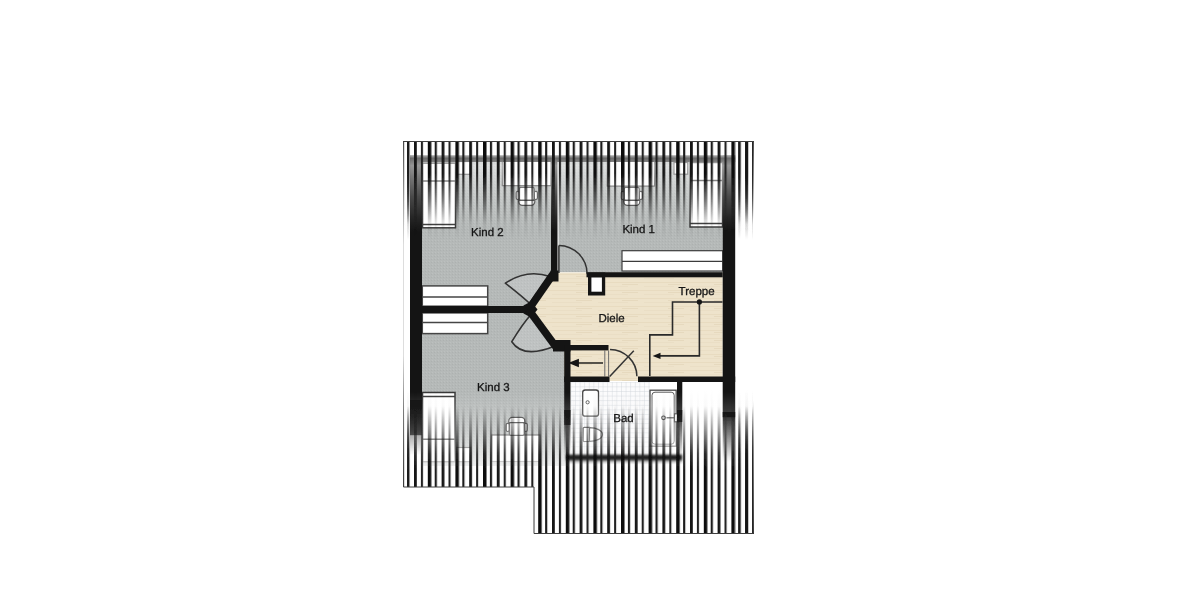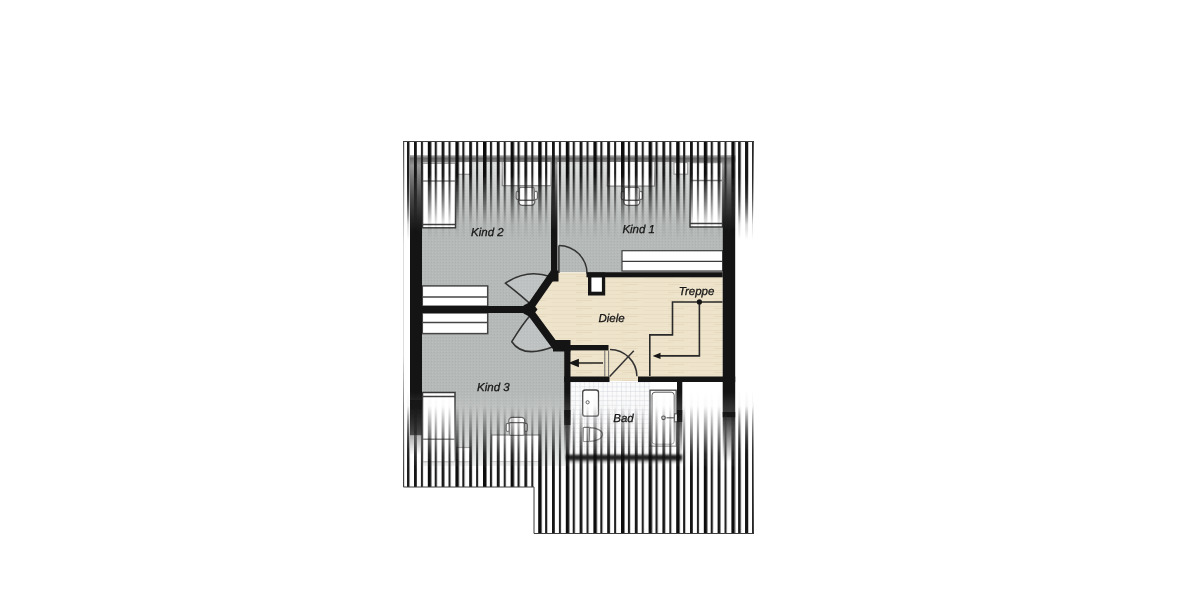--- a/index.html
+++ b/index.html
@@ -1,17 +1,17 @@
 <!DOCTYPE html>
 <html><head>
 <meta charset="utf-8">
 <style>
   html,body{margin:0;padding:0;background:#ffffff;}
   .page{width:1200px;height:600px;position:relative;overflow:hidden;
-        font-family:"Liberation Sans", sans-serif;font-style:italic;}
+        font-family:"Liberation Sans", sans-serif;}
 </style>
 </head>
 <body>
 <div class="page">
 <svg width="1200" height="600" viewBox="0 0 1200 600" xmlns="http://www.w3.org/2000/svg">
 <defs>
 
   <pattern id="grey" width="3" height="3" patternUnits="userSpaceOnUse">
     <rect width="3" height="3" fill="#b5b9b8"></rect>
     <rect x="0" y="0" width="1" height="1" fill="#bcc0bf"></rect>

